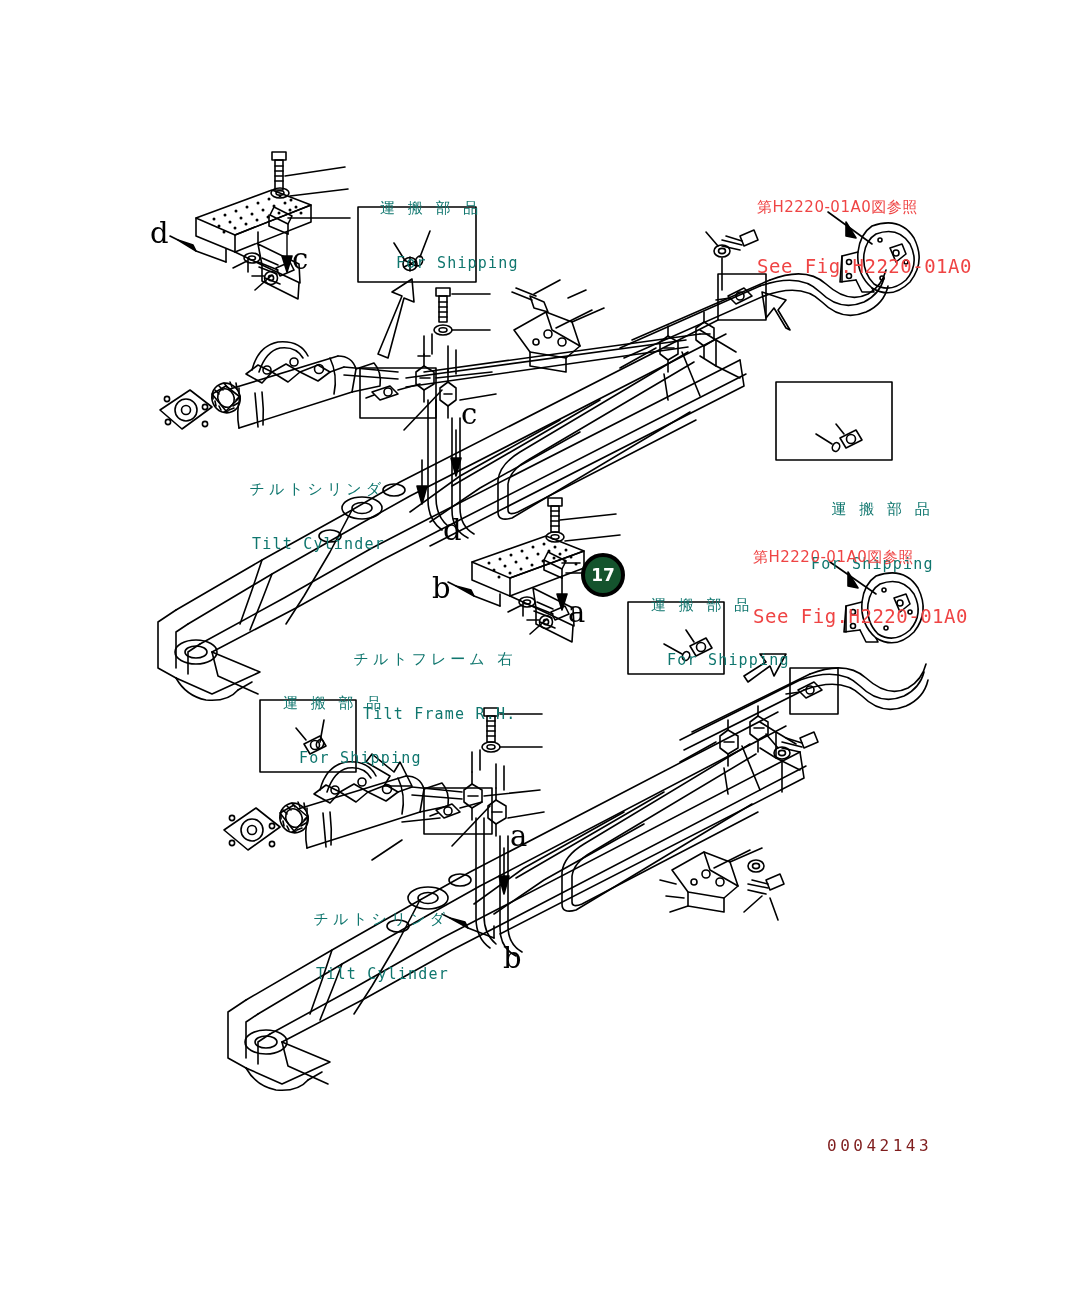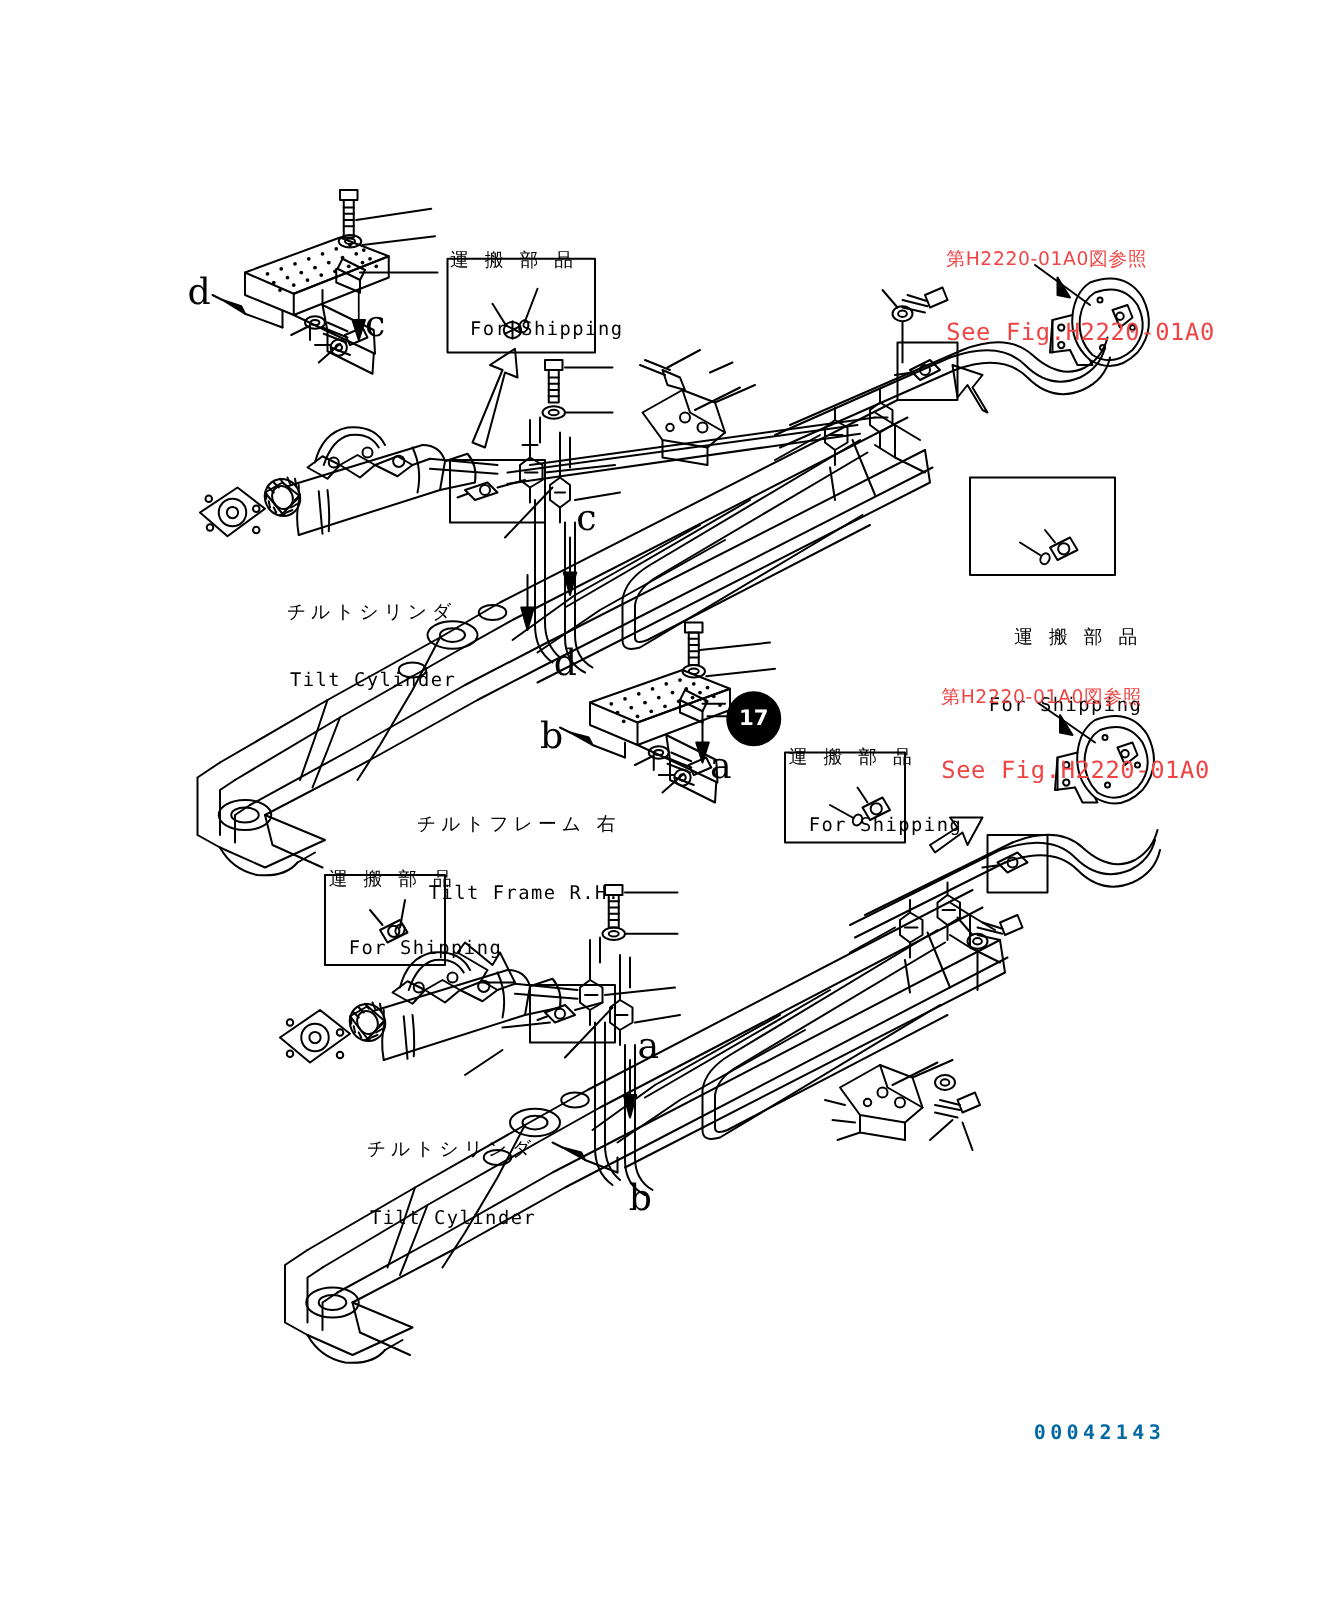--- a/index.html
+++ b/index.html
@@ -20,24 +20,25 @@
   }
   #art {
     position: absolute;
     left: 0;
     top: 0;
     width: 1072px;
     height: 1299px;
   }
   .lbl {
     position: absolute;
-    color: #000000;
+    color: #0f766e;
     white-space: pre;
     line-height: 1.18;
     letter-spacing: 0.5px;
+    margin-left: 20px;
   }
   .lbl .jp {
     display: block;
     font-family: "DejaVu Sans", "Liberation Sans", sans-serif;
     font-size: 15px;
     letter-spacing: 4px;
     font-weight: 500;
   }
   .lbl .en {
     display: block;
@@ -53,39 +54,38 @@
     font-size: 29px;
     color: #000000;
     font-style: normal;
     line-height: 1;
   }
   .badge {
     position: absolute;
     width: 44px;
     height: 44px;
     border-radius: 50%;
-    background: #000000;
+    background: #14532d;
     border: 4px solid #000000;
     box-sizing: border-box;
     color: #ffffff;
     font-family: "DejaVu Sans", "Liberation Sans", sans-serif;
     font-size: 17px;
     font-weight: bold;
     display: flex;
     align-items: center;
     justify-content: center;
     letter-spacing: 0;
   }
   .drawno {
     position: absolute;
     font-family: "DejaVu Sans Mono", "Liberation Mono", monospace;
     font-size: 16px;
     letter-spacing: 3.5px;
-    color: #0369a1;
-    font-weight: bold;
+    color: #7f1d1d;
   }
   .refnote {
     position: absolute;
     color: #ef4444;
     white-space: pre;
     line-height: 1.2;
   }
   .refnote .jp {
     display: block;
     font-family: "DejaVu Sans", "Liberation Sans", sans-serif;

